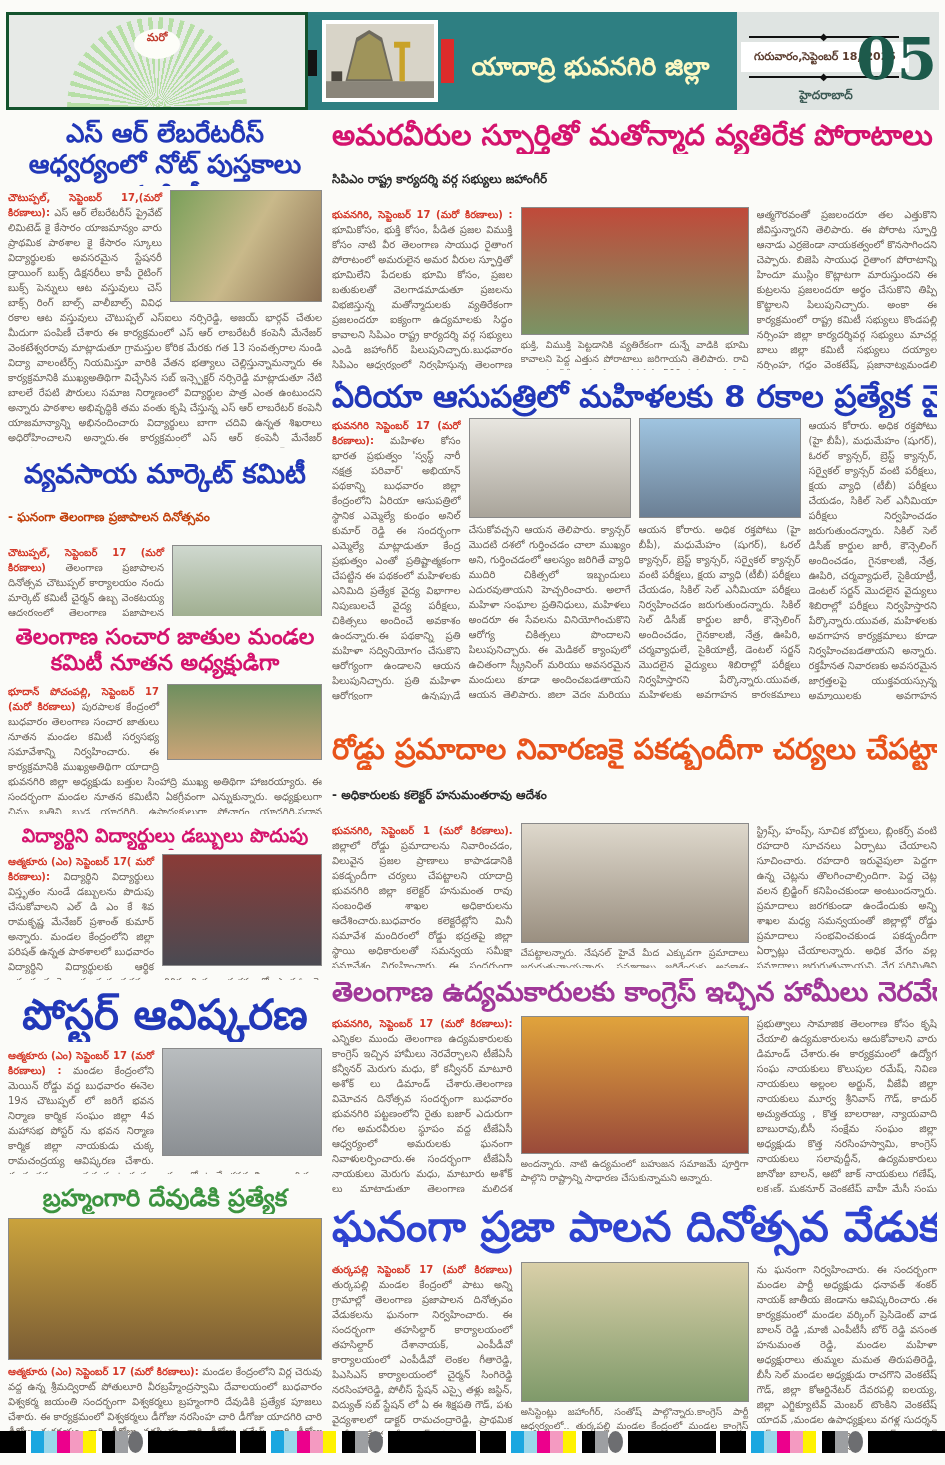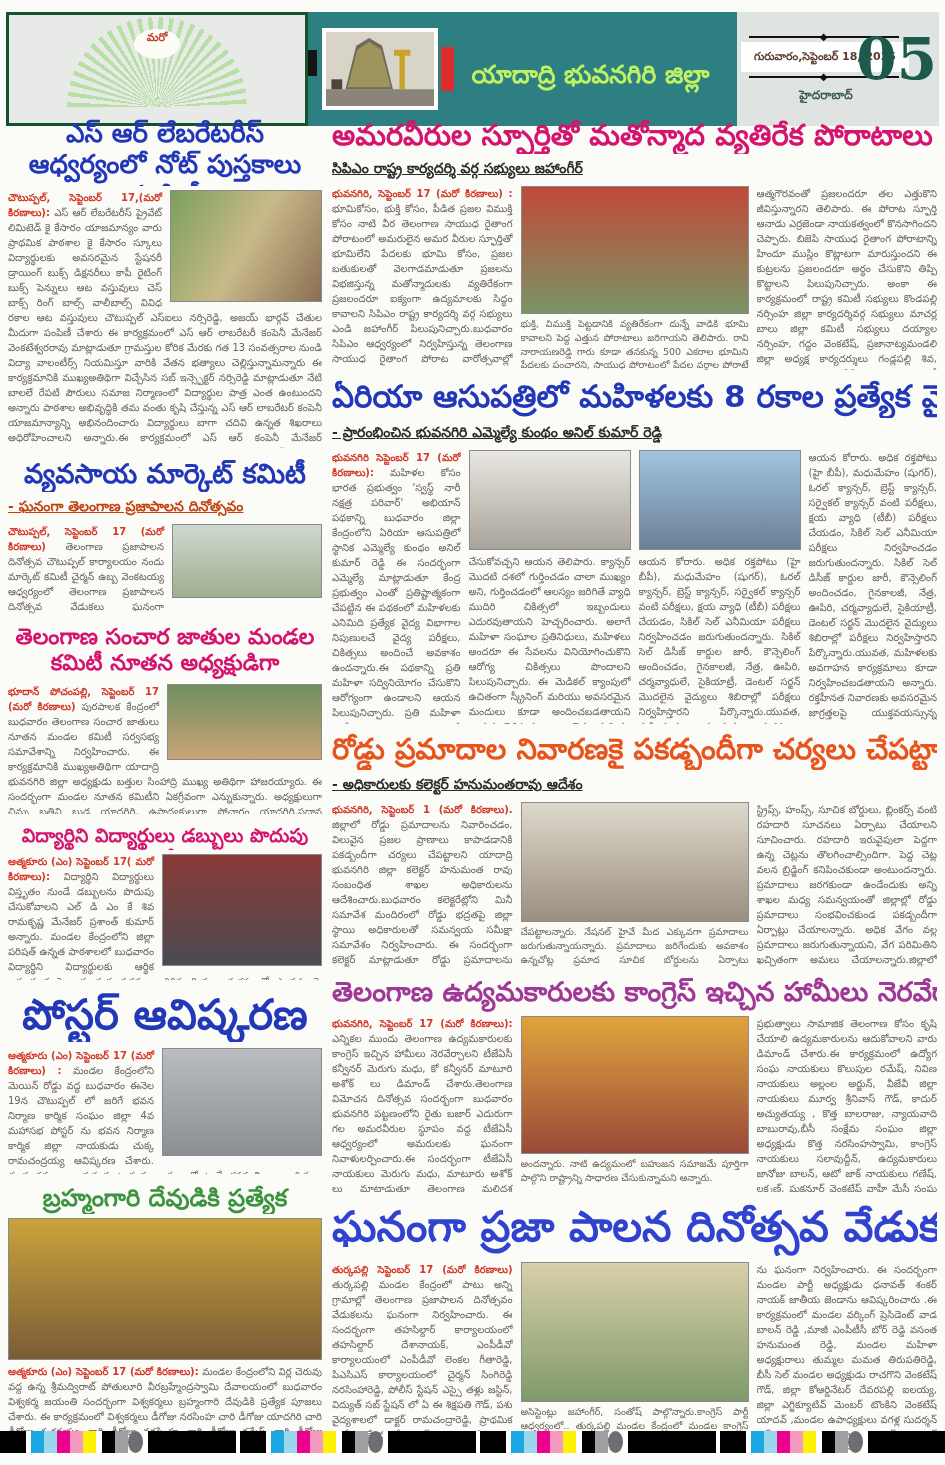--- a/index.html
+++ b/index.html
@@ -1,55 +1,55 @@
 <!DOCTYPE html>
 <html><head>
 <meta charset="utf-8">
 <style>
   * { box-sizing: border-box; margin: 0; padding: 0; }
   body { background:#ffffff; font-family:"DejaVu Sans", sans-serif; }
   .page { width:945px; height:1465px; background:#fbfbf8; position:relative; overflow:hidden; margin:0 auto; }
 
   
-  .header { position:absolute; top:12px; left:6px; right:6px; height:114px; background:#dfe4e2; display:flex; }
+  .header { position:absolute; top:12px; left:6px; right:6px; height:98px; background:#dfe4e2; display:flex; }
   .logo-box { width:302px; border:3px solid #14532d; position:relative; background:#e7eae7; overflow:hidden; }
   .rays { position:absolute; top:2px; left:50%; transform:translateX(-50%); width:180px; height:90px;
           border-radius:90px 90px 0 0;
           background:repeating-conic-gradient(from -90deg at 50% 100%, #b7dfa6 0 3deg, transparent 3deg 7deg); }
   .sun { position:absolute; top:14px; left:50%; transform:translateX(-50%); width:46px; height:30px; background:#fdfdf8; border-radius:50%; }
   .tagline { position:absolute; top:16px; left:50%; transform:translateX(-50%); color:#c0392b; font-size:11px; font-weight:bold; z-index:3; }
   .masthead { position:absolute; bottom:4px; left:0; right:0; text-align:center; font-size:50px; font-weight:bold;
               color:#4a5fd0; -webkit-text-stroke:2px #1a2f9e; text-shadow:2px 2px 0 #9aa7e0; letter-spacing:2px; z-index:2;
               font-family:"DejaVu Serif", serif; }
   .banner { flex:1; background:#2e7f82; display:flex; align-items:center; position:relative; margin-right:4px; }
   .banner-notch { position:absolute; left:0; top:38px; width:9px; height:26px; background:#141414; }
   .temple-frame { width:116px; height:82px; background:#ffffff; padding:4px; margin-left:14px; flex:0 0 auto; }
   .temple-frame svg { width:100%; height:100%; display:block; }
   .red-tab { width:13px; height:44px; background:#de2b2b; margin-left:3px; flex:0 0 auto; }
   .banner-text { flex:1; text-align:center; padding-right:10px; }
   .banner-en { color:#8d9898; font-size:29px; font-weight:bold; letter-spacing:3px; font-family:"DejaVu Serif", serif;
                text-shadow:1px 1px 0 #1f5a5c, -1px -1px 0 #c8d2d2; }
-  .banner-te { color:#bef264; font-size:25px; font-weight:bold; margin-top:16px; }
+  .banner-te { color:#fef9c3; font-size:25px; font-weight:bold; margin-top:16px; }
   .info-box { width:198px; position:relative; background:#dfe4e2; }
   .rule { position:absolute; left:8px; width:150px; height:2px; background:#111; }
   .rule .dia { position:absolute; left:50%; top:-5px; transform:translateX(-50%); color:#111; font-size:10px; letter-spacing:1px; }
   .rule-top { top:24px; } .rule-bot { top:64px; }
   .date-box { position:absolute; top:30px; left:0px; width:168px; height:30px; background:#ffffff; display:flex; align-items:center; justify-content:center;
               color:#5a3c2e; font-size:11px; font-weight:bold; }
   .city { position:absolute; top:76px; left:30px; width:110px; text-align:center; color:#3c5a55; font-size:12px; font-weight:bold; }
   .page-num { position:absolute; top:18px; right:2px; font-size:58px; font-weight:bold; color:#1d5a4b; font-family:"DejaVu Serif", serif; line-height:1; }
 
   
   .content { position:absolute; top:118px; left:8px; right:8px; display:flex; gap:10px; }
   .col-left { width:314px; flex:0 0 auto; }
   .col-right { flex:1; min-width:0; }
 
   .art { margin-bottom:8px; overflow:hidden; }
   .hl { text-align:center; font-weight:bold; line-height:1.2; overflow:hidden; }
-  .sub { font-weight:bold; font-size:14px; color:#2b2b2b; margin:6px 0; overflow:hidden; white-space:nowrap;text-decoration:underline; }
+  .sub { font-weight:bold; font-size:12px; color:#2b2b2b; margin:18px 0; overflow:hidden; white-space:nowrap; }
   .by { color:#d43a2a; font-weight:bold; font-size:10px; }
   .bodytext { font-size:10px; color:#6b6258; line-height:1.5; text-align:justify; }
   .flow { overflow:hidden; }
   .photo { border:1px solid #8a8a8a; flex:0 0 auto; }
   .fr { float:right; margin:0 0 4px 8px; }
   .row { display:flex; gap:8px; overflow:hidden; }
   .tcol { overflow:hidden; }
   .pcol { flex:0 0 auto; }
   .cap { font-size:9.5px; color:#6b6258; line-height:1.45; margin-top:3px; text-align:justify; overflow:hidden; }
 
@@ -187,21 +187,20 @@
           <div class="pcol" style="width:228px;">
             <div class="photo ph-r1" style="width:100%; height:128px;"></div>
             <div class="cap" style="height:58px;">భుక్తి, విముక్తి పెట్టడానికి వ్యతిరేకంగా దున్నే వాడికి భూమి కావాలని పెద్ద ఎత్తున పోరాటాలు జరిగాయని తెలిపారు. రావి నారాయణరెడ్డి గారు కూడా తనకున్న 500 ఎకరాల భూమిని పేదలకు పంచారని, సాయుధ పోరాటంలో పేదల వర్గాల పోరాటే ప్రజలకు అండగా నిలిచారని తెలిపారు. సాయుధ పోరాటం ద్వారా తెలంగాణ ప్రాంతం అన్ని విధాలుగా</div>
           </div>
           <div class="tcol bodytext" style="flex:1;">ఆత్మగౌరవంతో ప్రజలందరూ తల ఎత్తుకొని జీవిస్తున్నారని తెలిపారు. ఈ పోరాట స్ఫూర్తి ఆనాడు ఎర్రజెండా నాయకత్వంలో కొనసాగిందని చెప్పారు. బిజెపి సాయుధ రైతాంగ పోరాటాన్ని హిందూ ముస్లిం కొట్లాటగా మారుస్తుందని ఈ కుట్రలను ప్రజలందరూ అర్థం చేసుకొని తిప్పి కొట్టాలని పిలుపునిచ్చారు. అంకా ఈ కార్యక్రమంలో రాష్ట్ర కమిటీ సభ్యులు కొండపల్లి నర్సింహ జిల్లా కార్యదర్శివర్గ సభ్యులు మాచర్ల బాలు జిల్లా కమిటీ సభ్యులు దయ్యాల నర్సింహ, గద్దం వెంకటేష్, ప్రజానాట్యమండలి జిల్లా అధ్యక్ష కార్యదర్శులు గండ్లపల్లి శివ, కందగట్ల ముత్యాలు, సిపిఎం మండల కమిటీ సభ్యులు కట్ల లక్ష్మీనరసయ్య, బిల్ల అంకిరెడ్డి, సందెం సిపిఎం గ్రామ శాఖ కార్యదర్శి కొల్లూరి నర్సిరాజు, నాయకులు సింగిరెడ్డి భూపాల్ రెడ్డి, కంచాలపల్లి యాదగిరి తదితరులు పాల్గొన్నారు.</div>
         </div>
       </section>
 
       <section class="art" style="height:346px;">
         <h2 class="hl" style="font-size: 31px; height: 40px; white-space: nowrap; color: rgb(34, 56, 184);">ఏరియా ఆసుపత్రిలో మహిళలకు 8 రకాల ప్రత్యేక వైద్య సేవలు</h2>
-        <div class="sub">- ప్రారంభించిన భువనగిరి ఎమ్మెల్యే కుంథం అనిల్ కుమార్ రెడ్డి</div>
         <div class="row" style="height:282px;">
           <div class="tcol bodytext" style="flex:1;">
             <span class="by">భువనగిరి సెప్టెంబర్ 17 (మరో కిరణాలు):</span>
             <span>మహిళల కోసం భారత ప్రభుత్వం 'స్వస్థ్ నారీ నక్షత్ర పరివార్' అభియాన్ పథకాన్ని బుధవారం జిల్లా కేంద్రంలోని ఏరియా ఆసుపత్రిలో స్థానిక ఎమ్మెల్యే కుంథం అనిల్ కుమార్ రెడ్డి ఈ సందర్భంగా ఎమ్మెల్యే మాట్లాడుతూ కేంద్ర ప్రభుత్వం ఎంతో ప్రతిష్టాత్మకంగా చేపట్టిన ఈ పథకంలో మహిళలకు ఎనిమిది ప్రత్యేక వైద్య విభాగాల నిపుణులచే వైద్య పరీక్షలు, చికిత్సలు అందించే అవకాశం ఉందన్నారు.ఈ పథకాన్ని ప్రతి మహిళా సద్వినియోగం చేసుకొని ఆరోగ్యంగా ఉండాలని ఆయన పిలుపునిచ్చారు. ప్రతి మహిళా ఆరోగ్యంగా ఉన్నప్పుడే కుటుంబంలోని సభ్యులందరూ ఆరోగ్యంగా ఉండగలరని ఆయన స్పష్టం చేశారు. కలెక్టర్ ఎం. హనుమంతరావు మాట్లాడుతూ జిల్లా లోని మహిళల కోసం ప్రత్యేకంగా వైద్య శిబిరాలు ఏర్పాటు చేయడం జరిగిందని తెలిపారు. ఈ వైద్య శిబిరాలు ప్రతి ప్రాథమిక ఆరోగ్య కేంద్రాలు, పట్టణ ఆరోగ్య కేంద్రాలు, బస్తీ దవాఖానాల్లో, ఆయుష్మాన్ ఆరోగ్య మందిరాలు, సామాజిక ఆరోగ్య కేంద్రాలు, జిల్లా ప్రభుత్వ జనరల్ ఆసుపత్రులలో ఏర్పాటు చేయడం జరిగిందని చెప్పారు. ఈ కార్యక్రమంలో ఎనిమిది రకాల స్పెషలిస్టు వైద్యుల సేవలు అందుబాటులో ఉంటాయని పేర్కొన్నారు. ఈ మెడికల్ క్యాంపు 17 సెప్టెంబర్ నుండి 2 అక్టోబర్ 2025 నిర్వహించబడుతుందని తెలిపారు.ముఖ్యంగా ప్రజా ఆరోగ్య శాలలో సేవిస్తున్న మహిళా సిబ్బంది మందుగా ఈ ఆరోగ్య సేవలను సద్వినియోగం చేసుకోవాలని ఆయన సూచించారు. నోటి క్యాన్సర్, బ్రెస్ట్ క్యాన్సర్, సర్వికల్ క్యాన్సర్ వంటి వ్యాధులను ప్రారంభ దశలోనే గుర్తిస్తే త్వరగా చికిత్స పొంచుకొని నయం</span>
           </div>
           <div class="pcol" style="width:162px;">
             <div class="photo ph-r2a" style="width:100%; height:100px;"></div>
             <div class="bodytext" style="height:176px; overflow:hidden; margin-top:4px;">చేసుకోవచ్చని ఆయన తెలిపారు. క్యాన్సర్ మొదటి దశలో గుర్తించడం చాలా ముఖ్యం అని, గుర్తించడంలో ఆలస్యం జరిగితే వ్యాధి ముదిరి చికిత్సలో ఇబ్బందులు ఎదురవుతాయని హెచ్చరించారు. అలాగే మహిళా సంఘాల ప్రతినిధులు, మహిళలు అందరూ ఈ సేవలను వినియోగించుకొని ఆరోగ్య చికిత్సలు పొందాలని పిలుపునిచ్చారు. ఈ మెడికల్ క్యాంపులో ఉచితంగా స్క్రీనింగ్ మరియు అవసరమైన మందులు కూడా అందించబడతాయని ఆయన తెలిపారు. జిల్లా వైద్య మరియు ఆరోగ్య శాఖ అధికారి డాక్టర్ మహేశ్వర్ మాట్లాడుతూ మహిళల సాధికారత కోసం రాష్ట్ర, కేంద్ర ప్రభుత్వాలు అనేక పథకాలు అమలు చేస్తున్నాయని చెప్పారు. ఈ పథకంలో భాగంగా స్వస్థ్ నారీ నక్షత్ర పరివార్ అభియాన్ ద్వారా యాదాద్రి భువనగిరి జిల్లాలో మహిళలకు మెరుగైన వైద్య సేవలు అందిస్తున్నామని ఆయన తెలిపారు.ప్రతి మహిళ ఈ ఆరోగ్య సేవలను వినియోగించుకొని సంపూర్ణ ఆరోగ్యాన్ని పొందాలని</div>
           </div>
           <div class="pcol" style="width:162px;">

